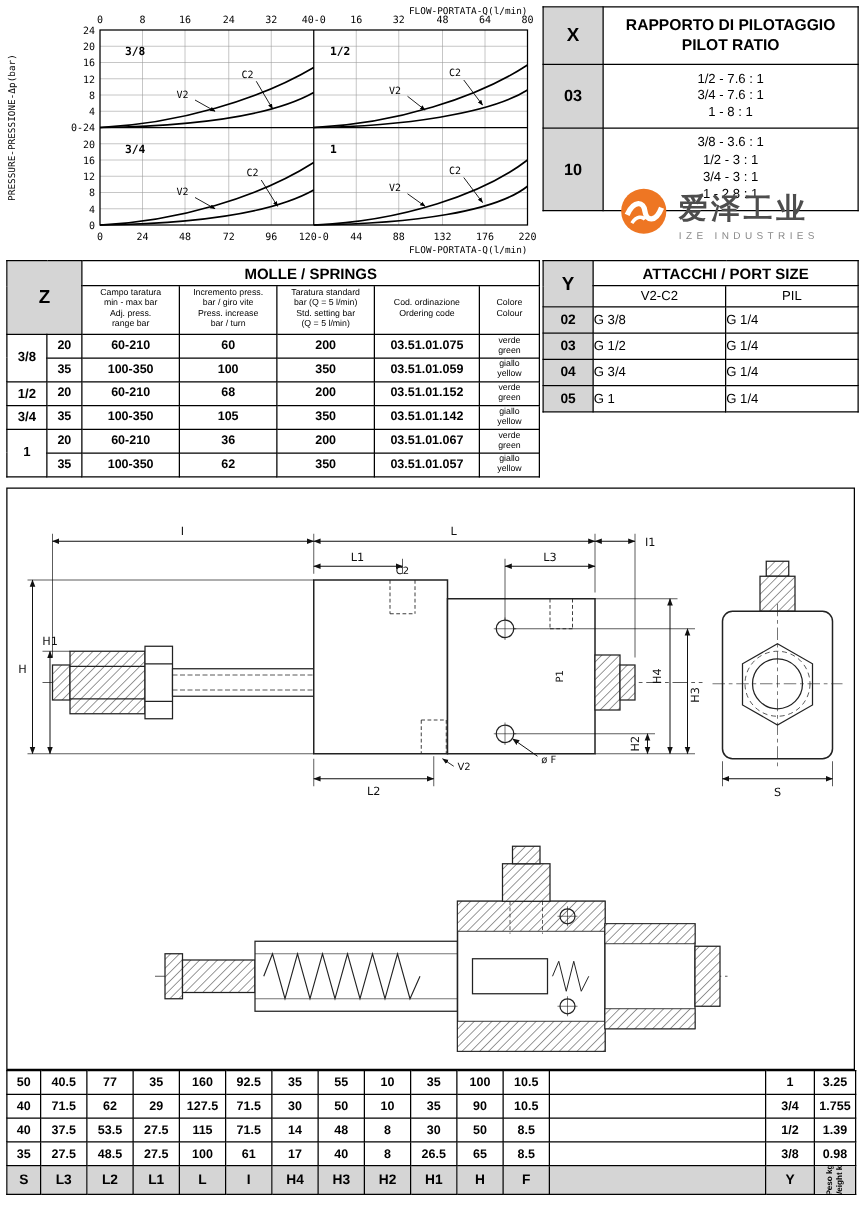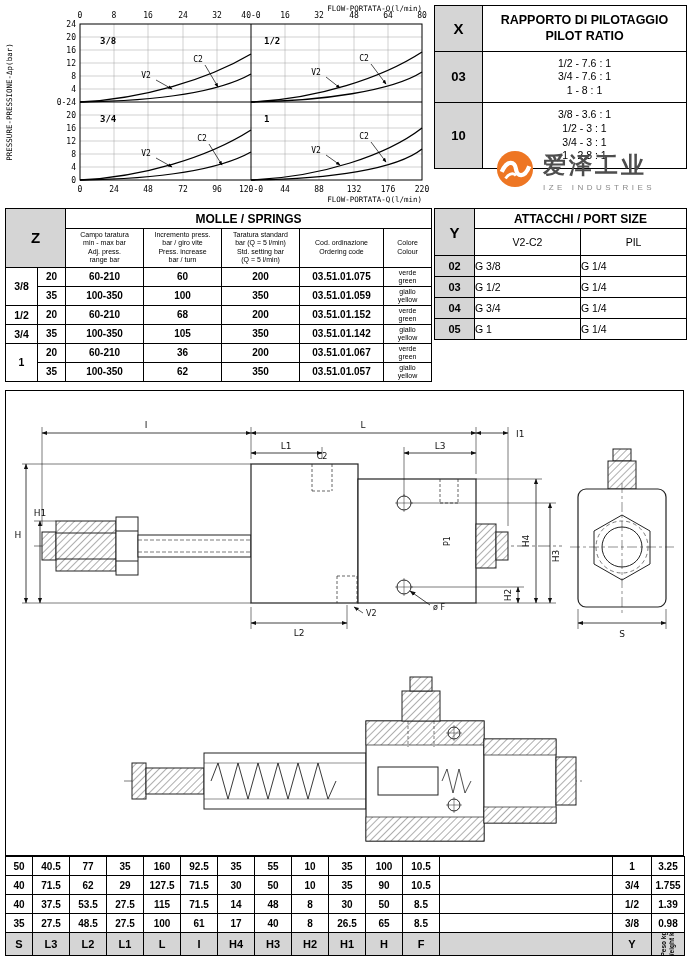--- a/index.html
+++ b/index.html
@@ -26,21 +26,21 @@
 .hl{display:block}
 .sval{font-weight:bold;font-size:10px;height:19px}
 .ssize{font-weight:bold;font-size:10.5px}
 .colour{font-size:7px;line-height:1.1}
 .cl{display:block}
 
 
 #port-table{width:252px;border:1.5px solid #000}
 #port-table .corner{width:40px;font-size:15px;font-weight:bold}
 #port-table .ptit{font-size:12px;font-weight:bold;height:20px}
-#port-table .pcol{font-size:10.5px;height:27px}
+#port-table .pcol{font-size:10.5px;height:17px}
 #port-table .pcode{font-size:11px;font-weight:bold;height:21px}
 #port-table .gsize{text-align:left;font-size:10.5px}
 
 
 #watermark{display:flex;align-items:center;gap:9px;z-index:5}
 #wm-text .zh{font-size:23px;font-weight:bold;color:#4d4d4d;letter-spacing:3px;font-family:"DejaVu Sans",sans-serif}
 #wm-text .en{font-size:8px;color:#8a8a8a;letter-spacing:3.5px;margin-top:2px}
 
 
 #drawing-section{border:1.5px solid #000;background:#fff}

